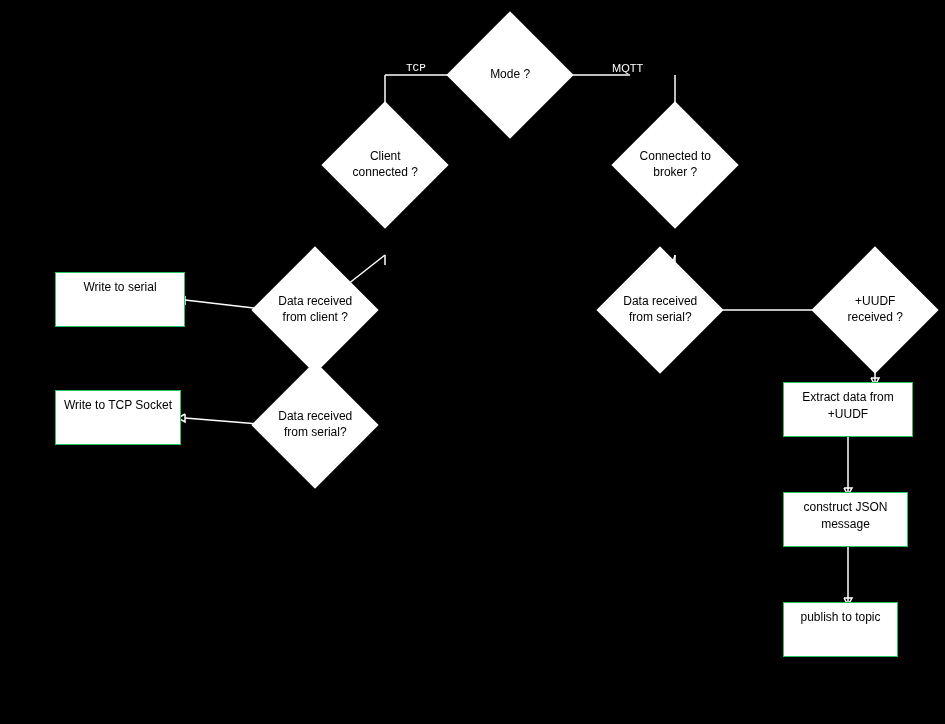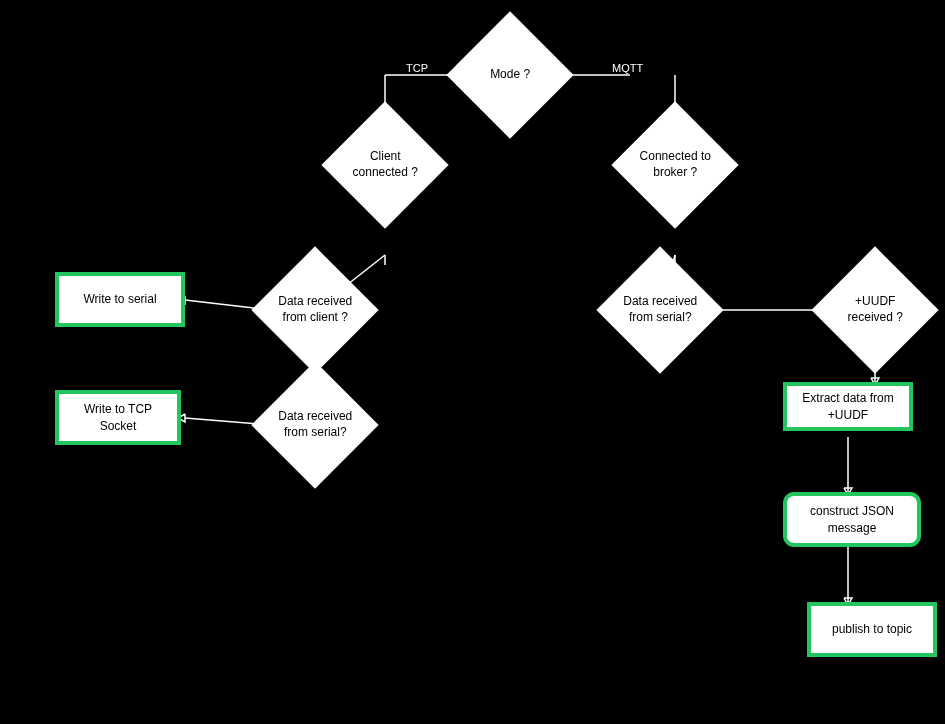--- a/index.html
+++ b/index.html
@@ -37,23 +37,22 @@
       font-size: 12px;
       color: #000;
       width: 80px;
       line-height: 1.3;
     }
 
     
     .box {
       position: absolute;
       background: #fff;
-      border: 4px solid #22c55e;
+      border: 1px solid #22c55e;
       display: flex;
-      align-items: center;
       justify-content: center;
       text-align: center;
       font-size: 12px;
       color: #000;
       padding: 6px;
       line-height: 1.4;
     }
 
     
     .connector-svg {
@@ -154,28 +153,28 @@
   </div>
 
   <div class="box" style="left:55px; top:272px; width:130px; height:55px;">
     <span>Write to serial</span>
   </div>
 
   <div class="box" style="left:55px; top:390px; width:126px; height:55px;">
     <span>Write to TCP Socket</span>
   </div>
 
-  <div class="box" style="left:783px; top:382px; width:130px; height:49px;">
+  <div class="box" style="left:783px; top:382px; width:130px; height:55px;">
     <span>Extract data from +UUDF</span>
   </div>
 
-  <div class="box" style="left:783px; top:492px; width:138px; height:55px;border-radius:11px;">
+  <div class="box" style="left:783px; top:492px; width:125px; height:55px;">
     <span>construct JSON message</span>
   </div>
 
-  <div class="box" style="left:783px; top:602px; width:130px; height:55px;margin-left:24px;">
+  <div class="box" style="left:783px; top:602px; width:115px; height:55px;">
     <span>publish to topic</span>
   </div>
 
-  <span class="conn-label" style="left:406px; top:62px;">TCP</span>
+  <span class="conn-label" style="left:406px; top:62px;font-family:Liberation Mono, monospace;">TCP</span>
   <span class="conn-label" style="left:612px; top:62px;text-align:center;">MQTT</span>
 
 </div>
 
 </body></html>

